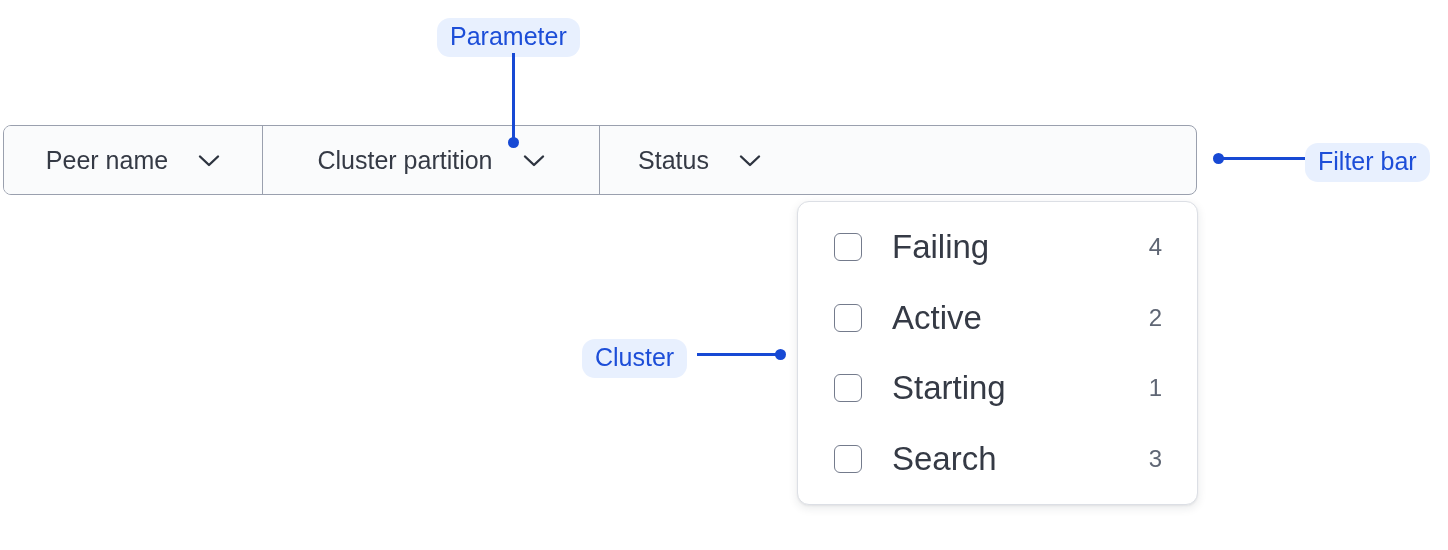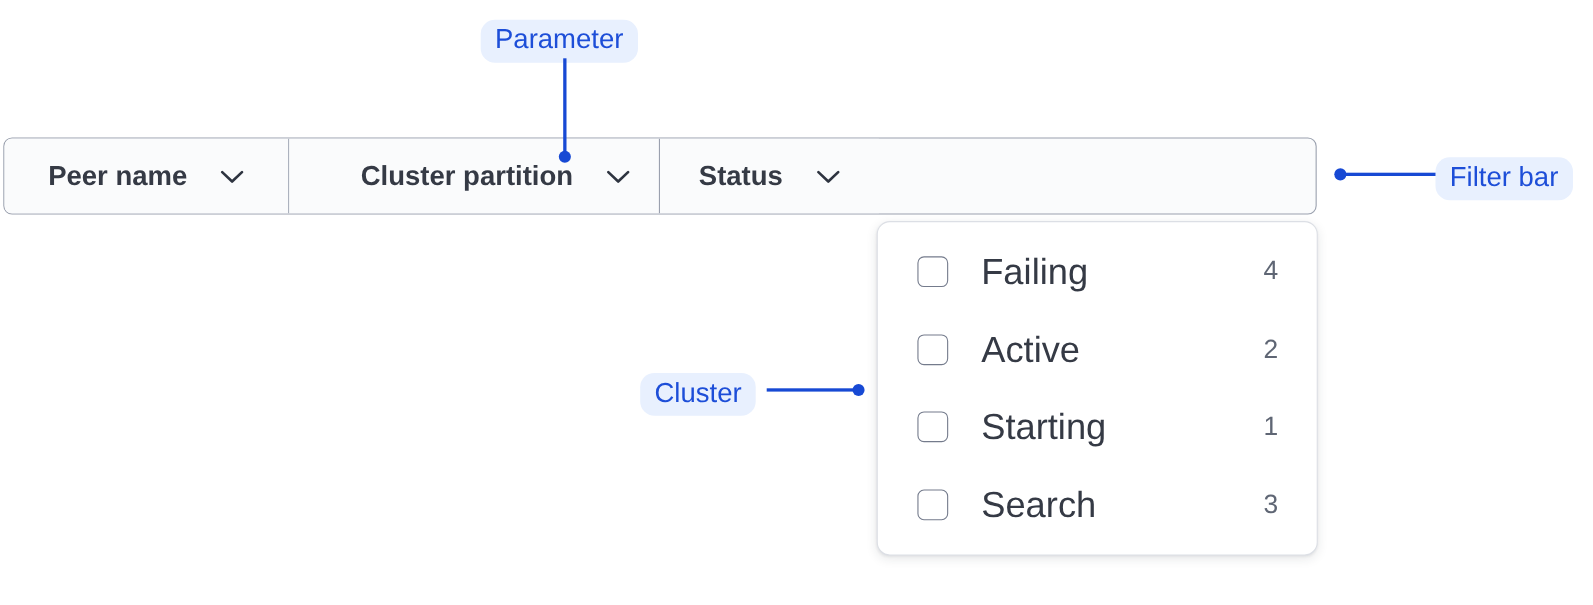--- a/index.html
+++ b/index.html
@@ -68,38 +68,37 @@
     display: flex;
     align-items: center;
     justify-content: center;
     background: #fafbfc;
     box-sizing: border-box;
     border-right: 1.5px solid #9aa0ae;
     gap: 30px;
     padding: 0 26px;
     cursor: pointer;
     user-select: none;
-    font-weight: bold;
   }
   .filter-cell:last-child { border-right: none; }
   .filter-cell .label {
     font-size: 25px;
     color: #353a45;
     white-space: nowrap;
   }
   .chevron {
     width: 22px;
     height: 13px;
     flex: 0 0 auto;
     display: block;
     color: #2e3440;
   }
 
   #cell-peer-name       { width: 259px; }
-  #cell-cluster-partition { width: 337px; justify-content: flex-end; }
+  #cell-cluster-partition { width: 337px; }
   #cell-status          { width: 199px; }
 
   
   #values-panel {
     position: absolute;
     left: 797px;
     top: 201px;
     width: 401px;
     height: 304px;
     box-sizing: border-box;

